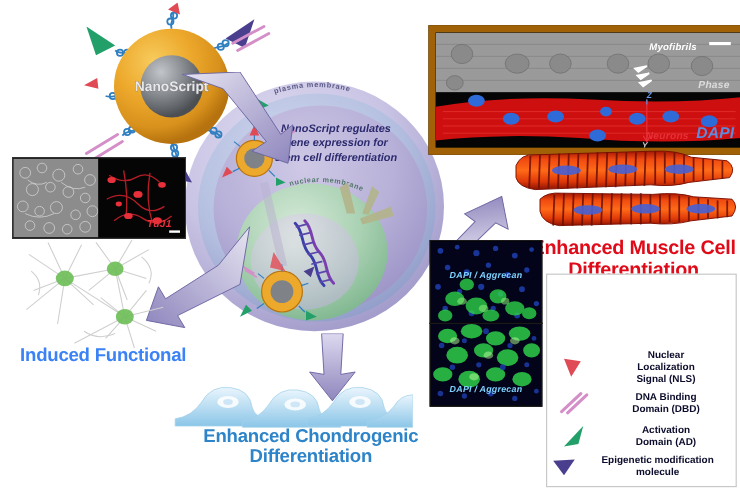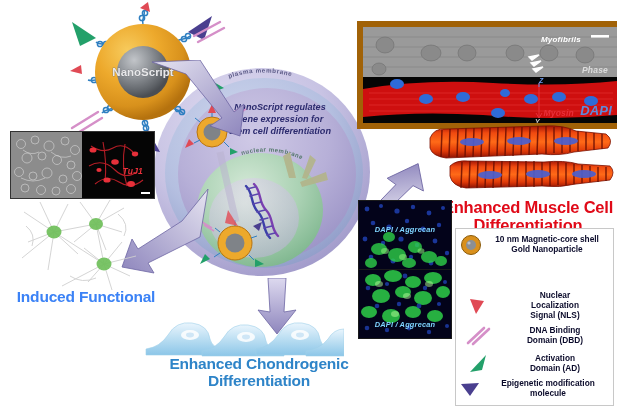--- a/index.html
+++ b/index.html
@@ -293,21 +293,21 @@
       <g fill="#e8303a">
         <ellipse cx="82" cy="18" rx="3.5" ry="2.6"></ellipse>
           <ellipse cx="104" cy="30" rx="3.8" ry="2.8"></ellipse>
         <ellipse cx="124" cy="22" rx="3.2" ry="2.4"></ellipse>
           <ellipse cx="96" cy="48" rx="3.6" ry="2.6"></ellipse>
         <ellipse cx="120" cy="52" rx="4" ry="3"></ellipse>
           <ellipse cx="88" cy="38" rx="2.6" ry="2"></ellipse>
       </g>
       <rect x="130" y="60" width="9" height="2" fill="#ffffff"></rect>
     </svg>
-    <div class="panel-lbl" style="right:11px;bottom:22px;color:#e8303a;font-size:8.5px;">TuJ1</div>
+    <div class="panel-lbl" style="right:11px;bottom:7px;color:#e8303a;font-size:8.5px;">TuJ1</div>
   </div>
 
   <svg class="abs noselect" style="left:18px;top:198px;" width="130" height="95" viewBox="0 0 130 95">
     <g stroke="#cfcfcf" stroke-width="0.9" fill="none">
       <path d="M36 34 L6 14 M36 34 L22 4 M36 34 L50 6 M36 34 L10 44 M36 34 L4 60
                M36 34 L30 72 M36 34 L60 56"></path>
       <path d="M78 26 L62 4 M78 26 L92 2 M78 26 L106 10 M78 26 L104 34 M78 26 L88 52 M78 26 L56 44"></path>
       <path d="M86 66 L66 50 M86 66 L70 84 M86 66 L94 92 M86 66 L112 78 M86 66 L118 58
                M86 66 L104 44 M86 66 L44 88"></path>
       <path d="M36 34 L78 26 M78 26 L86 66 M86 66 L36 34"></path>
@@ -364,21 +364,21 @@
       </g>
 
       <g stroke="#e8303a" stroke-width="1" fill="none">
         <path d="M176 56 L176 90"></path>
           <path d="M173 86 l3 5 l3 -5"></path>
       </g>
       <line x1="176" y1="56" x2="176" y2="60" stroke="#5d8bdd" stroke-width="1"></line>
     </svg>
     <div class="panel-lbl" style="left:178px;top:8px;color:#ffffff;font-size:8px;">Myofibrils</div>
     <div class="panel-lbl" style="right:10px;top:38px;color:#dcdcdc;font-size:8.5px;">Phase</div>
-    <div class="panel-lbl" style="right:44px;bottom:5px;color:#e8303a;font-size:8.5px;">Myosin</div>
+    <div class="panel-lbl" style="right:44px;bottom:5px;color:#e8303a;font-size:8.5px;">Neurons</div>
     <div class="panel-lbl" style="right:6px;bottom:5px;color:#5d8bdd;font-size:13px;">DAPI</div>
     <div class="panel-lbl" style="left:176px;top:50px;color:#6d9bf0;font-size:7px;font-style:italic;">Z</div>
     <div class="panel-lbl" style="left:172px;bottom:-2px;color:#cccccc;font-size:7px;font-style:italic;">Y</div>
   </div>
 
   <svg class="abs noselect" style="left:424px;top:122px;" width="192" height="76" viewBox="0 0 192 76">
     <defs>
       <linearGradient id="gFiber" x1="0%" y1="0%" x2="0%" y2="100%">
         <stop offset="0%" stop-color="#a51505"></stop>
         <stop offset="22%" stop-color="#f04a10"></stop>
@@ -572,31 +572,20 @@
     </g>
   </svg>
 
   <div class="cap cap-chondro" style="left:164px;top:355px;width:190px;">
     <div>Enhanced Chondrogenic</div>
     <div>Differentiation</div>
   </div>
 
   <div class="legend" style="left:455px;top:228px;width:157px;height:176px;">
 
-    <div class="leg-row" style="left:4px;top:5px;width:150px;">
-      <svg width="22" height="22" viewBox="0 0 22 22">
-        <circle cx="11" cy="11" r="9.5" fill="#d9901c" stroke="#8a5a0a" stroke-width="1"></circle>
-        <circle cx="11" cy="11" r="5" fill="#8b8f94"></circle>
-        <circle cx="9" cy="9" r="1.6" fill="#c9ccd0" opacity="0.8"></circle>
-      </svg>
-      <div class="leg-txt" style="width:122px;margin-left:4px;">
-        <span>10 nm Magnetic-core shell</span><br>
-        <span>Gold Nanoparticle</span>
-      </div>
-    </div>
 
 
     <div class="leg-row" style="left:4px;top:62px;width:150px;">
       <svg width="34" height="22" viewBox="0 0 34 22">
         <path d="M10 4 L24 6 L16 19 Z" fill="#e04a55"></path>
       </svg>
       <div class="leg-txt" style="width:110px;margin-left:6px;">
         <span>Nuclear</span><br>
         <span>Localization</span><br>
         <span>Signal (NLS)</span>

